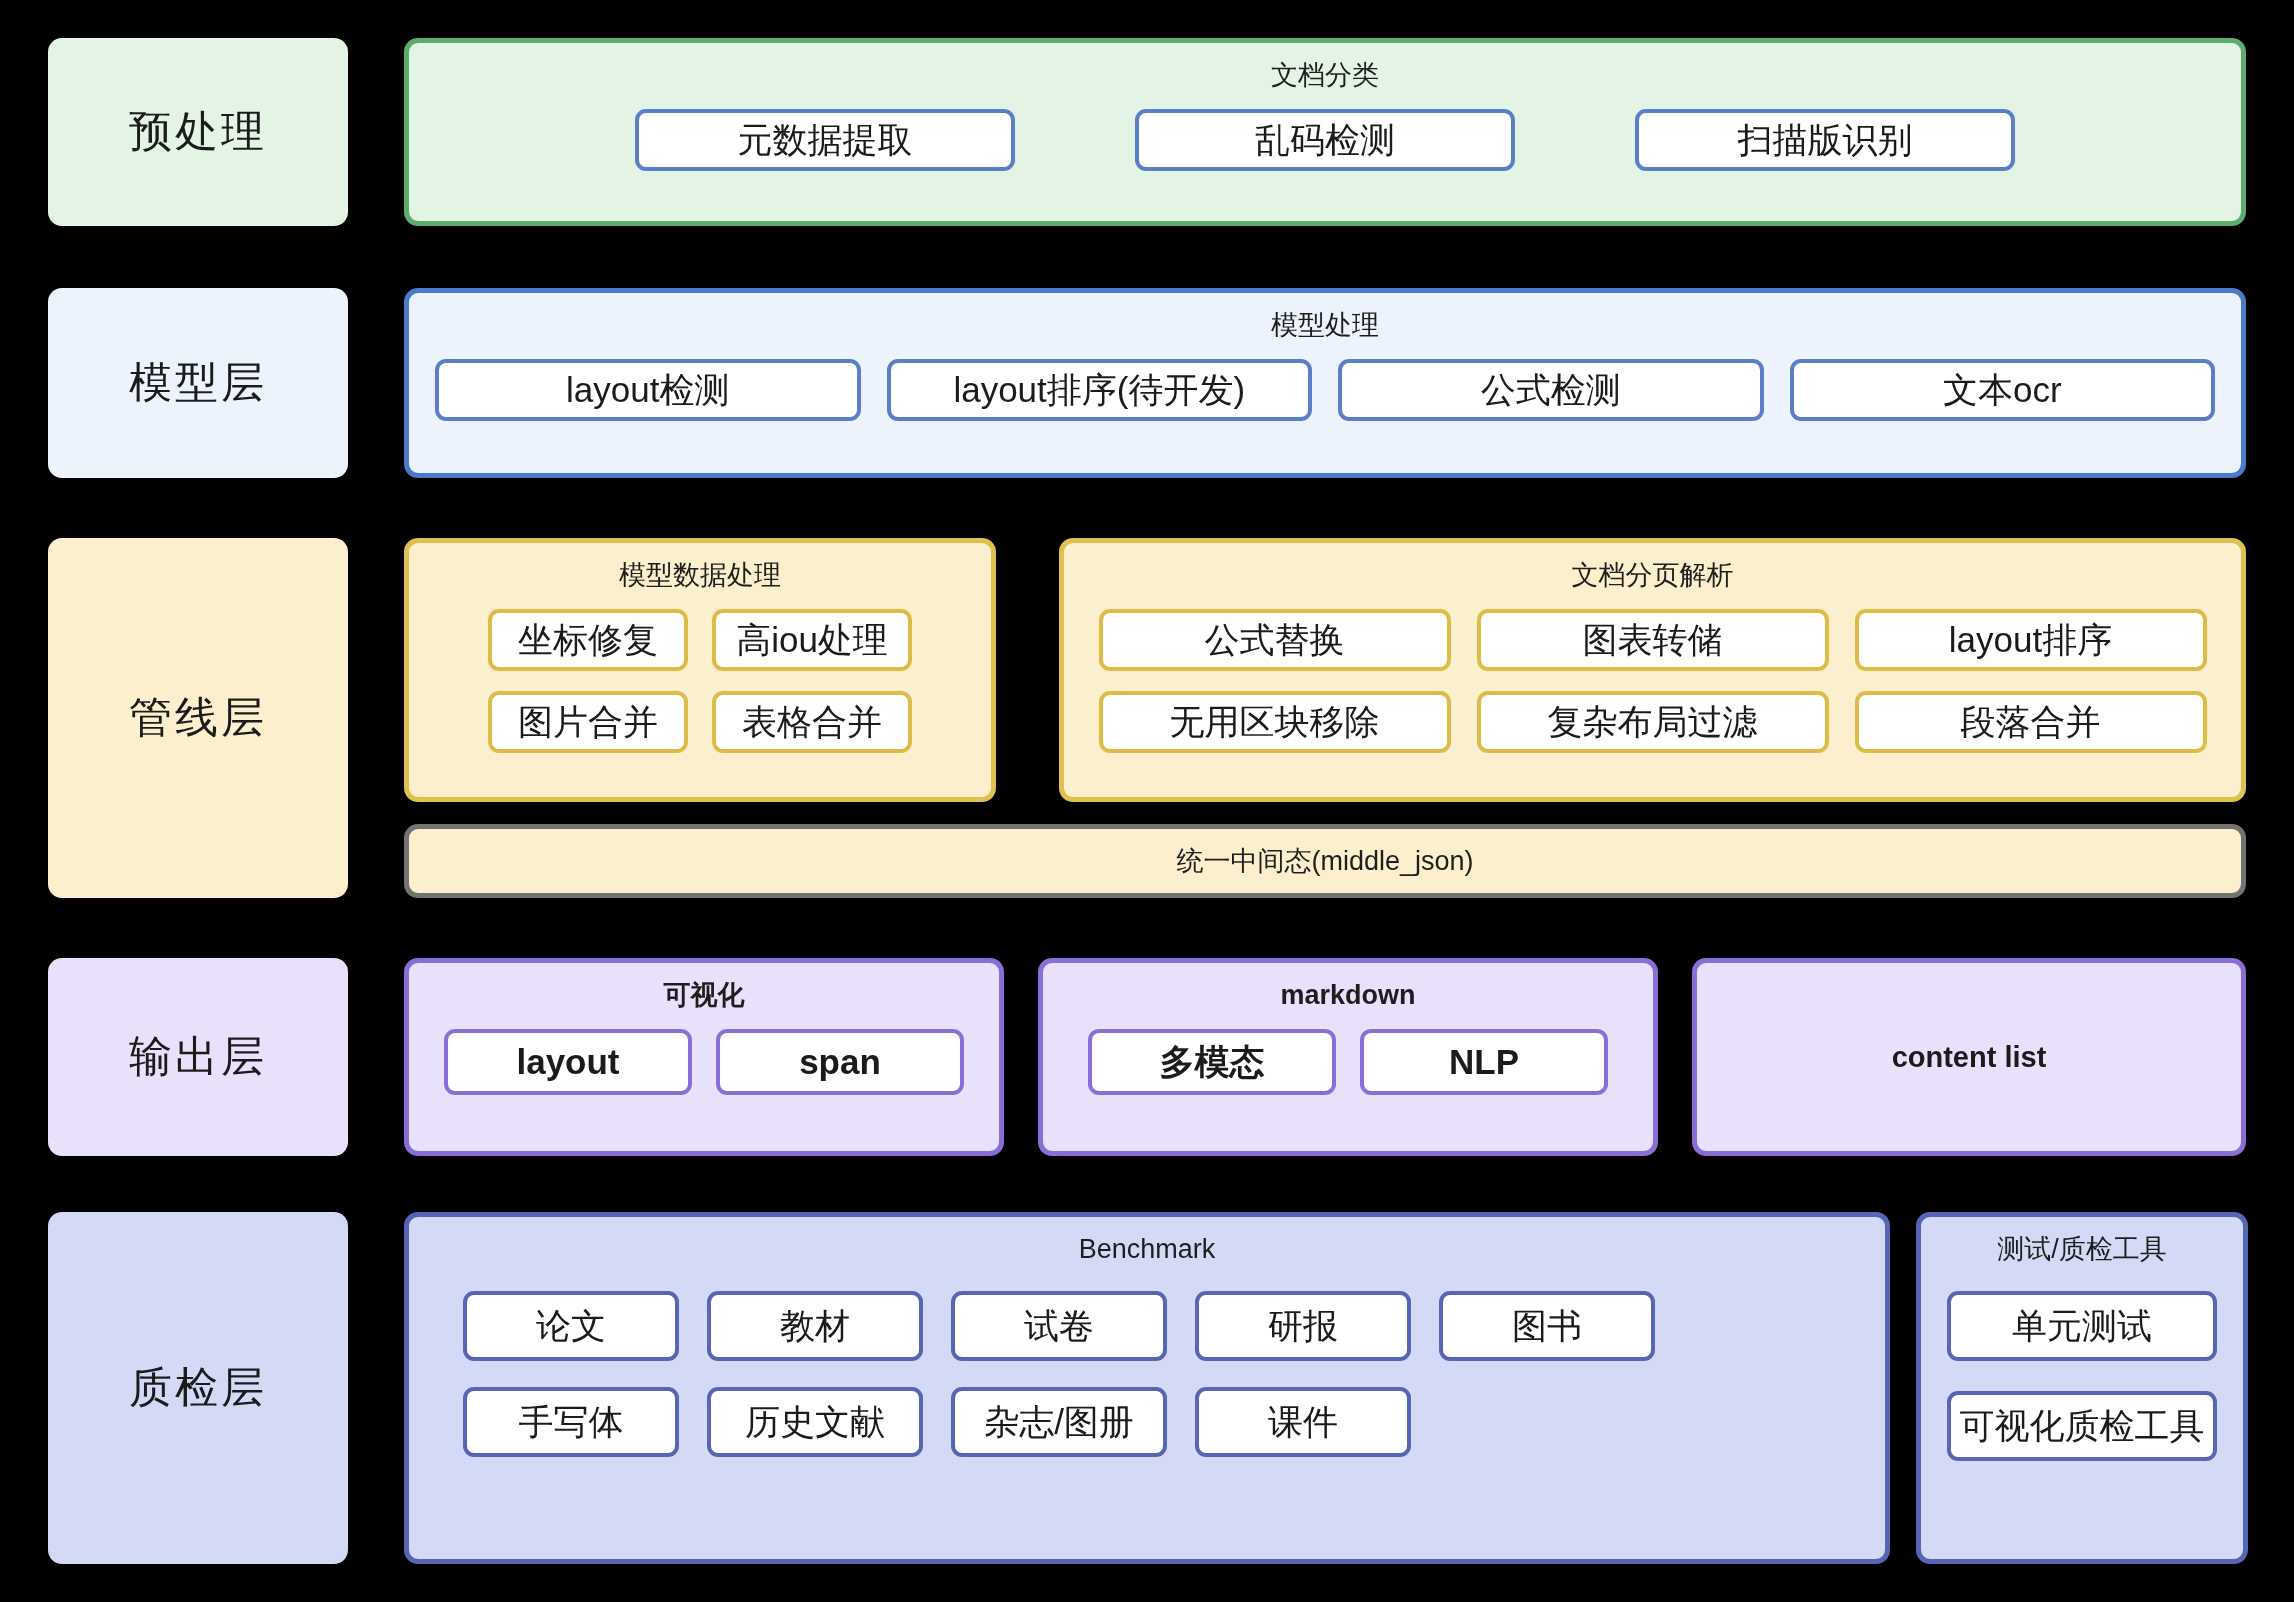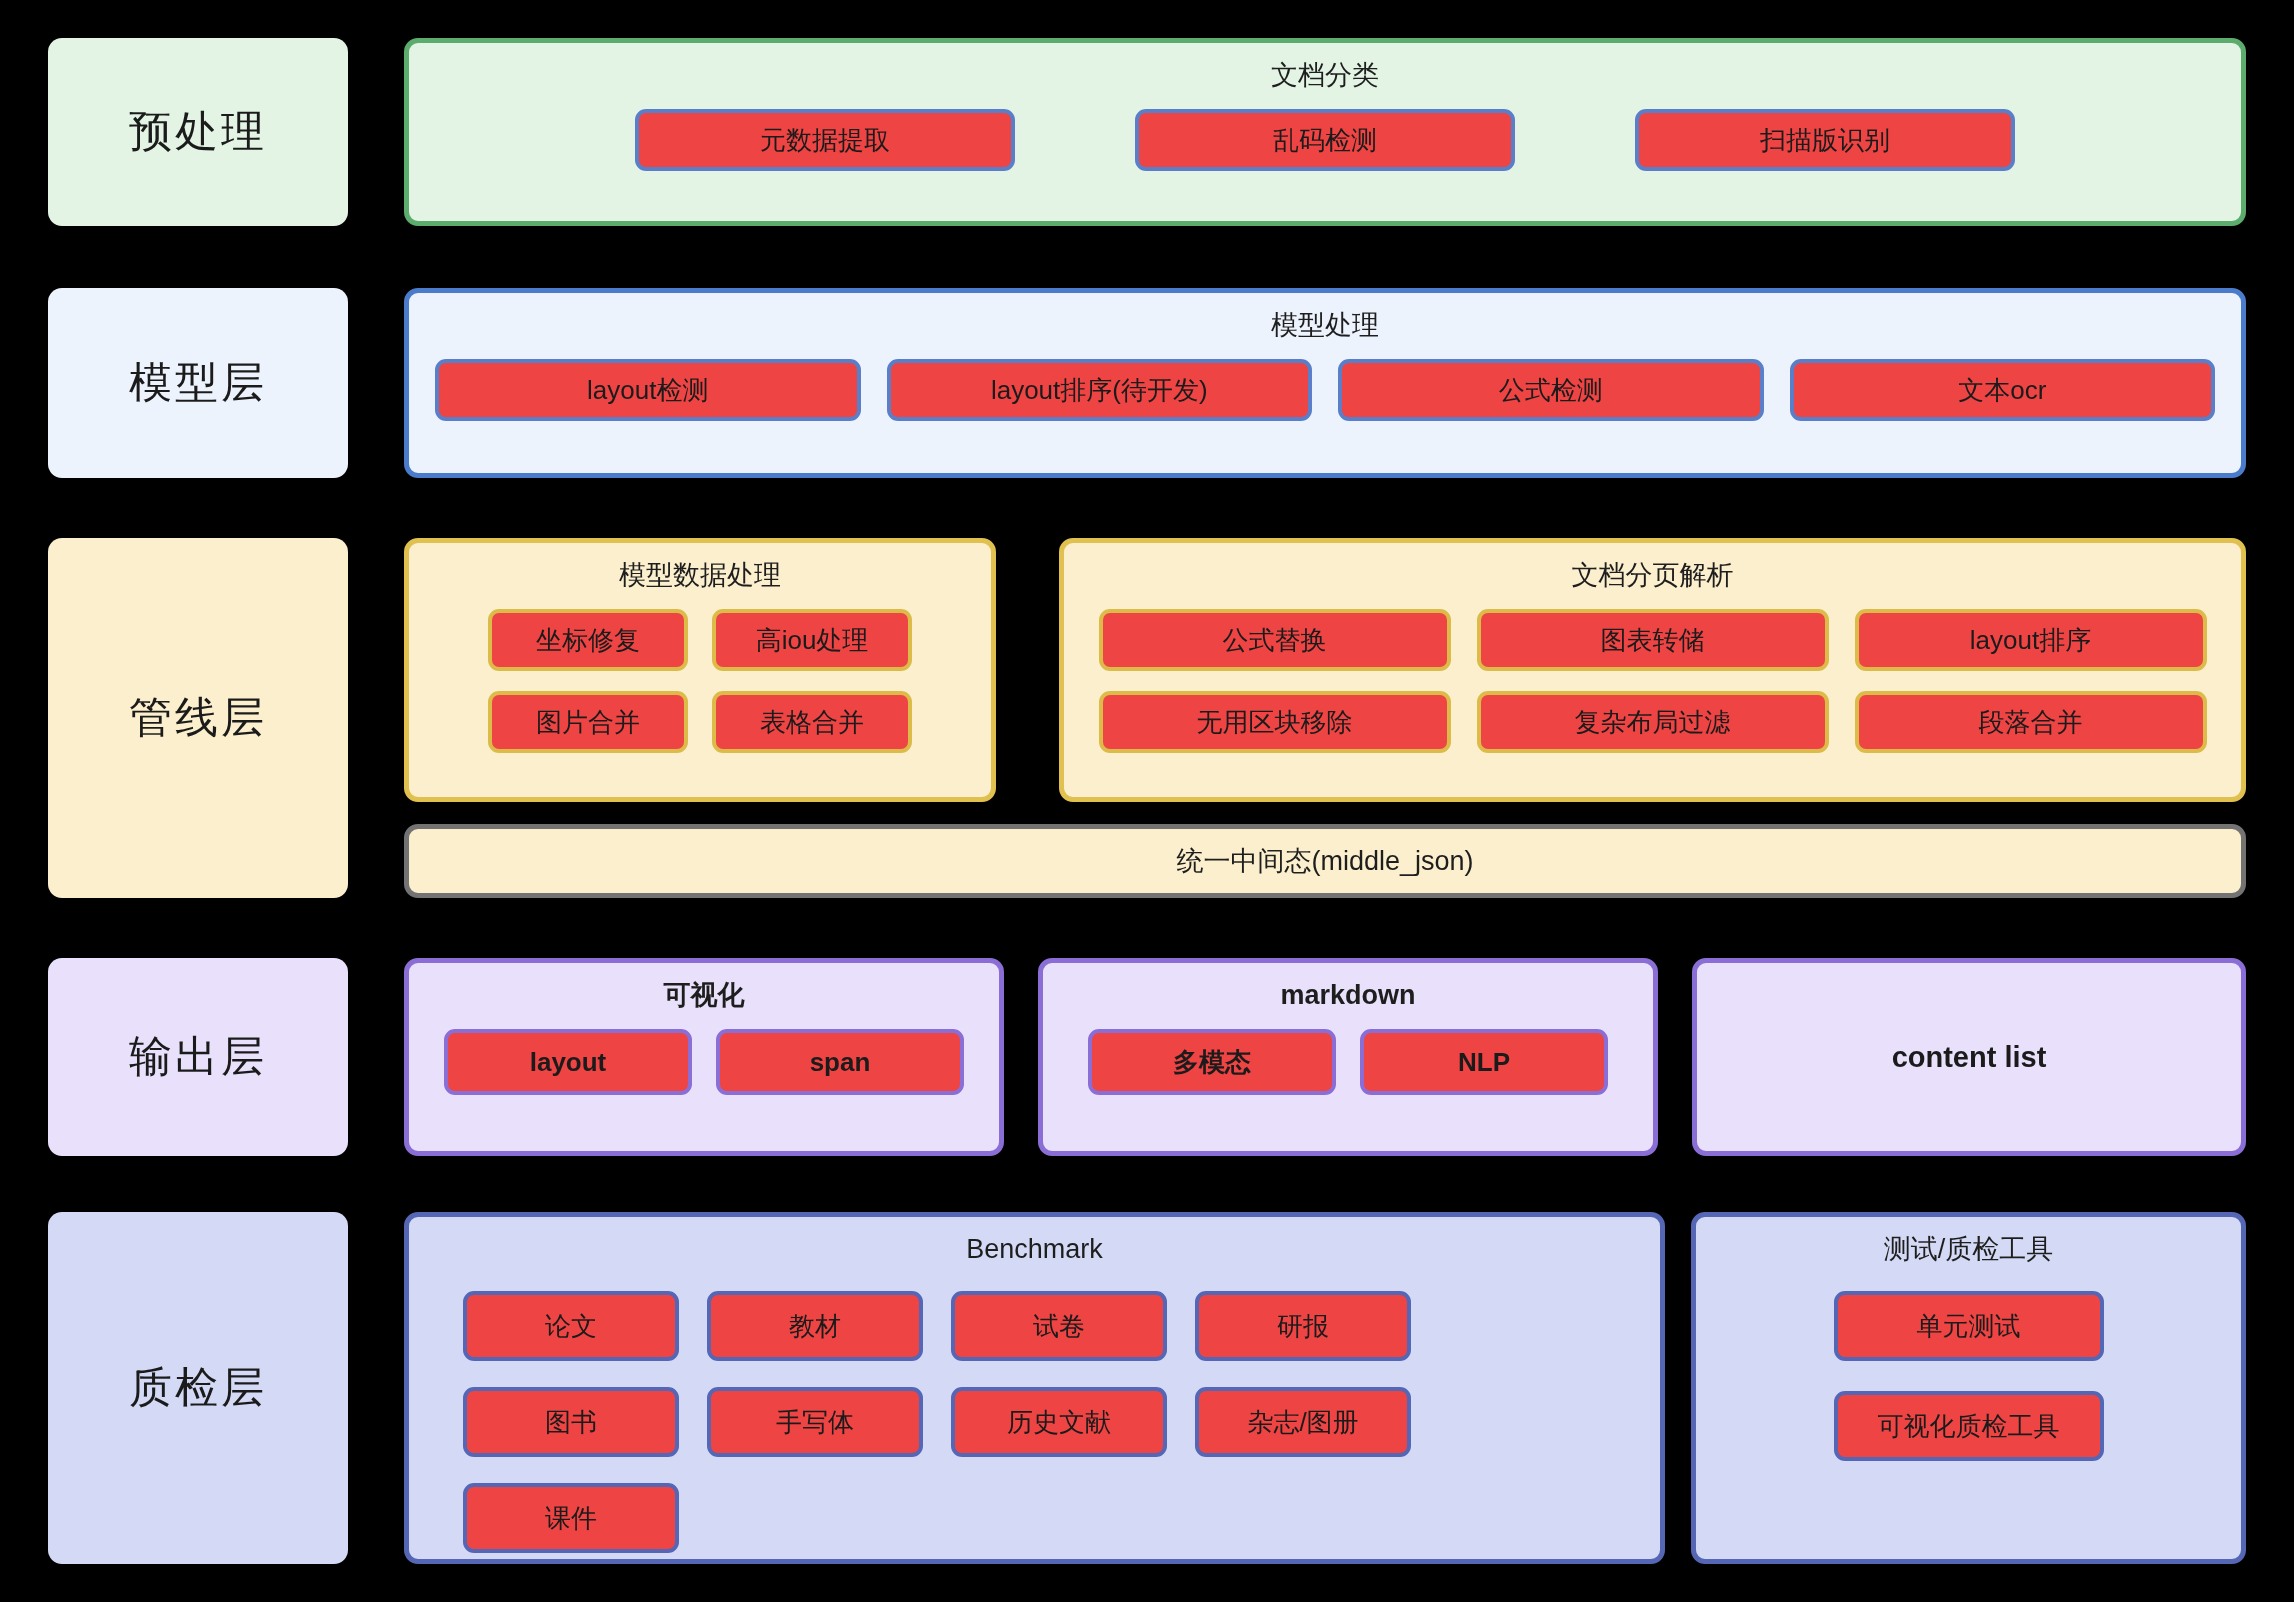--- a/index.html
+++ b/index.html
@@ -56,28 +56,28 @@
     line-height: 1.2;
   }
   .chips {
     display: flex;
     flex-wrap: wrap;
     justify-content: center;
     gap: 26px 30px;
     width: 100%;
   }
   .chip {
-    background: #ef4444;
+    background: #ffffff;
     border-radius: 11px;
     border-style: solid;
     border-width: 4px;
     display: flex;
     align-items: center;
     justify-content: center;
-    font-size: 26px;
+    font-size: 35px;
     color: #1b1b1b;
     height: 62px;
     padding: 0 18px;
     white-space: nowrap;
   }
 
   
   .lay-green  { background: #e3f4e5; }
   .pan-green  { background: #e3f4e5; border-color: #5cac6d; }
   .lay-blue   { background: #edf3fd; }
@@ -121,21 +121,21 @@
   .pipe-model-panel .chip { width: 200px; padding: 0; }
   .pipe-parse-panel .chips { gap: 20px 26px; }
   .pipe-parse-panel .chip { width: 352px; padding: 0; }
   #panel-vis   { width: 600px; }
   #panel-md    { width: 620px; }
   #panel-clist { flex: 1; align-items: center; justify-content: center; padding: 0; }
   #panel-vis .chip, #panel-md .chip { width: 248px; padding: 0; height: 66px; }
   .clist-label { font-size: 29px; color: #1b1b1b; }
 
   
-  #panel-bench { width: 1261px; }
+  #panel-bench { width: 1486px; }
   #panel-tools { flex: 1; }
   #panel-bench .chips { gap: 26px 28px; justify-content: flex-start; padding-left: 28px; }
   #panel-bench .chip { width: 216px; padding: 0; height: 70px; }
   #panel-tools .chips { flex-direction: column; align-items: center; gap: 30px; }
   #panel-tools .chip { width: 270px; padding: 0; height: 70px; }
   #panel-bench .panel-title, #panel-tools .panel-title { margin-bottom: 26px; }
 </style>
 </head>
 <body>
 

